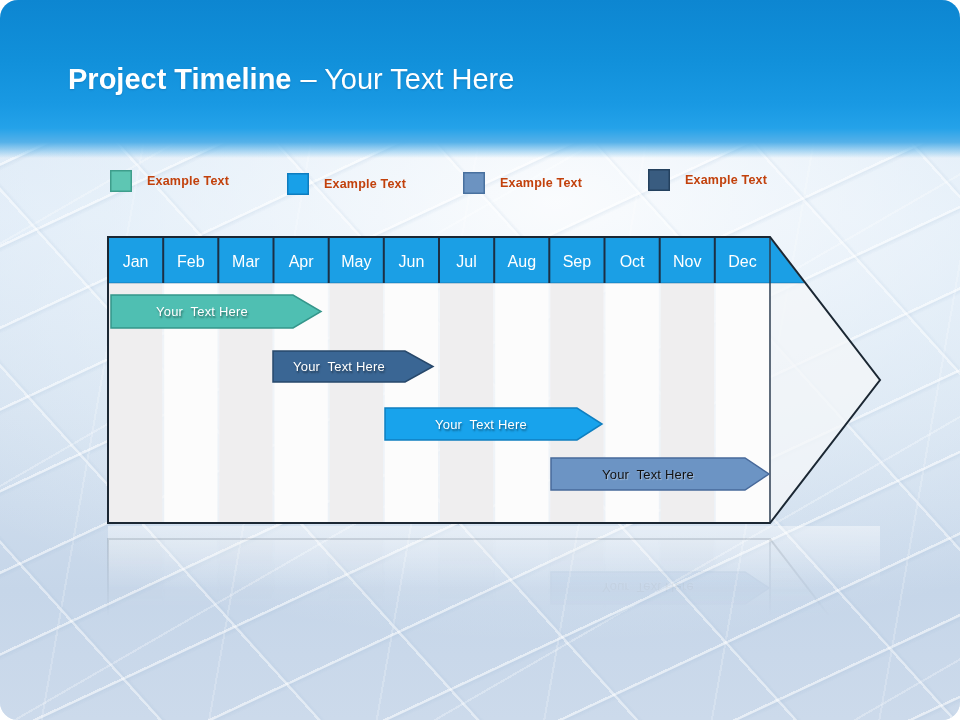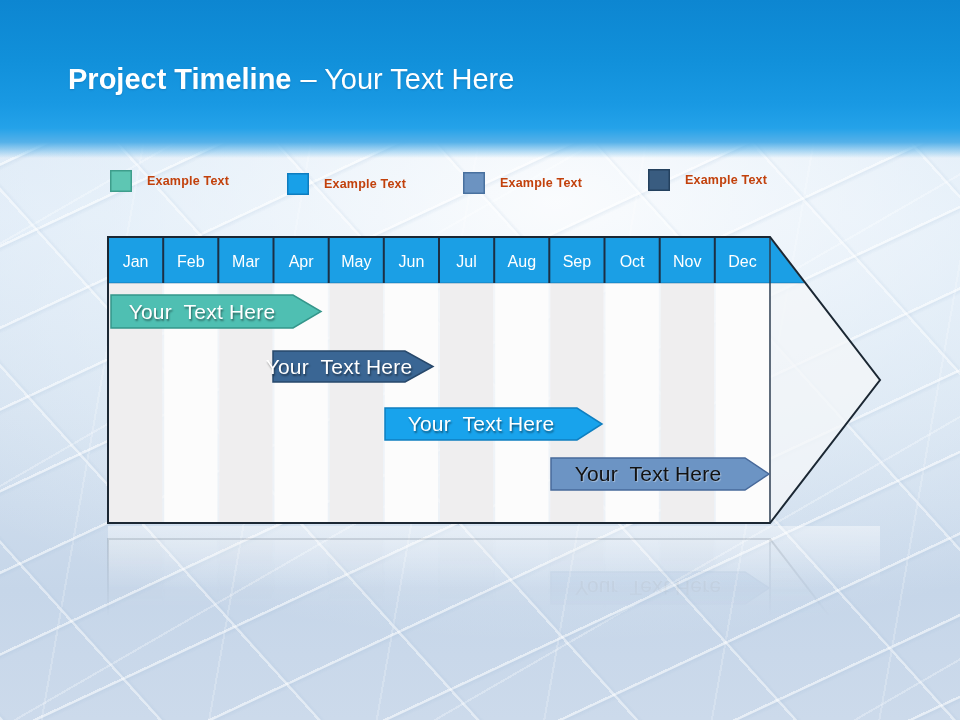--- a/index.html
+++ b/index.html
@@ -1,19 +1,20 @@
 <!DOCTYPE html>
 <html><head>
 <meta charset="utf-8">
 <style>
   html,body{margin:0;padding:0;}
   .slide{
     position:relative;width:960px;height:720px;overflow:hidden;
     font-family:"Liberation Sans",sans-serif;
     background:#d6e4f2;
+    border-radius:18px;
   }
   
   .bg{
     position:absolute;inset:0;z-index:0;
     background:
       radial-gradient(120% 85% at 58% 28%, rgba(255,255,255,.85) 0%, rgba(238,246,252,.55) 38%, rgba(205,222,240,0) 72%),
       linear-gradient(180deg,#d3e3f2 0%,#dde9f6 30%,#d2e0ef 58%,#c6d6e9 82%,#ccdaeb 100%);
   }
   .bg::before{
     content:"";position:absolute;inset:0;
@@ -63,21 +64,21 @@
   .timeline svg text{
     font-family:"Liberation Sans",sans-serif;font-size:16px;fill:#ffffff;
   }
   .hsep{stroke:#1c2f44;stroke-width:2;}
   .body-sep{stroke:#2e3e50;stroke-width:1.5;}
   .header-underline{stroke:rgba(13,86,133,.45);stroke-width:1;}
   .arrow-outline{fill:none;stroke:#1b2733;stroke-width:2;stroke-linejoin:miter;}
   .gantt-bar{stroke-width:1.5;stroke-linejoin:miter;}
   .bar-label{
     position:absolute;display:flex;align-items:center;justify-content:center;
-    font-size:21px;color:#ffffff;white-space:pre;letter-spacing:.2px;
+    font-size:13px;color:#ffffff;white-space:pre;letter-spacing:.2px;
     text-shadow:1px 1.5px 2px rgba(0,0,0,.45);
   }
   .bar-label.dark-label{color:#121212;text-shadow:1px 1px 1px rgba(255,255,255,.4);}
   .bl-1{left:11px;top:65px;width:182px;height:33px;}
   .bl-2{left:173px;top:121px;width:132px;height:31px;}
   .bl-3{left:285px;top:178px;width:192px;height:32px;}
   .bl-4{left:451px;top:228px;width:194px;height:32px;}
   
   .reflection-glow{
     position:absolute;left:108px;top:526px;width:772px;height:62px;z-index:1;

